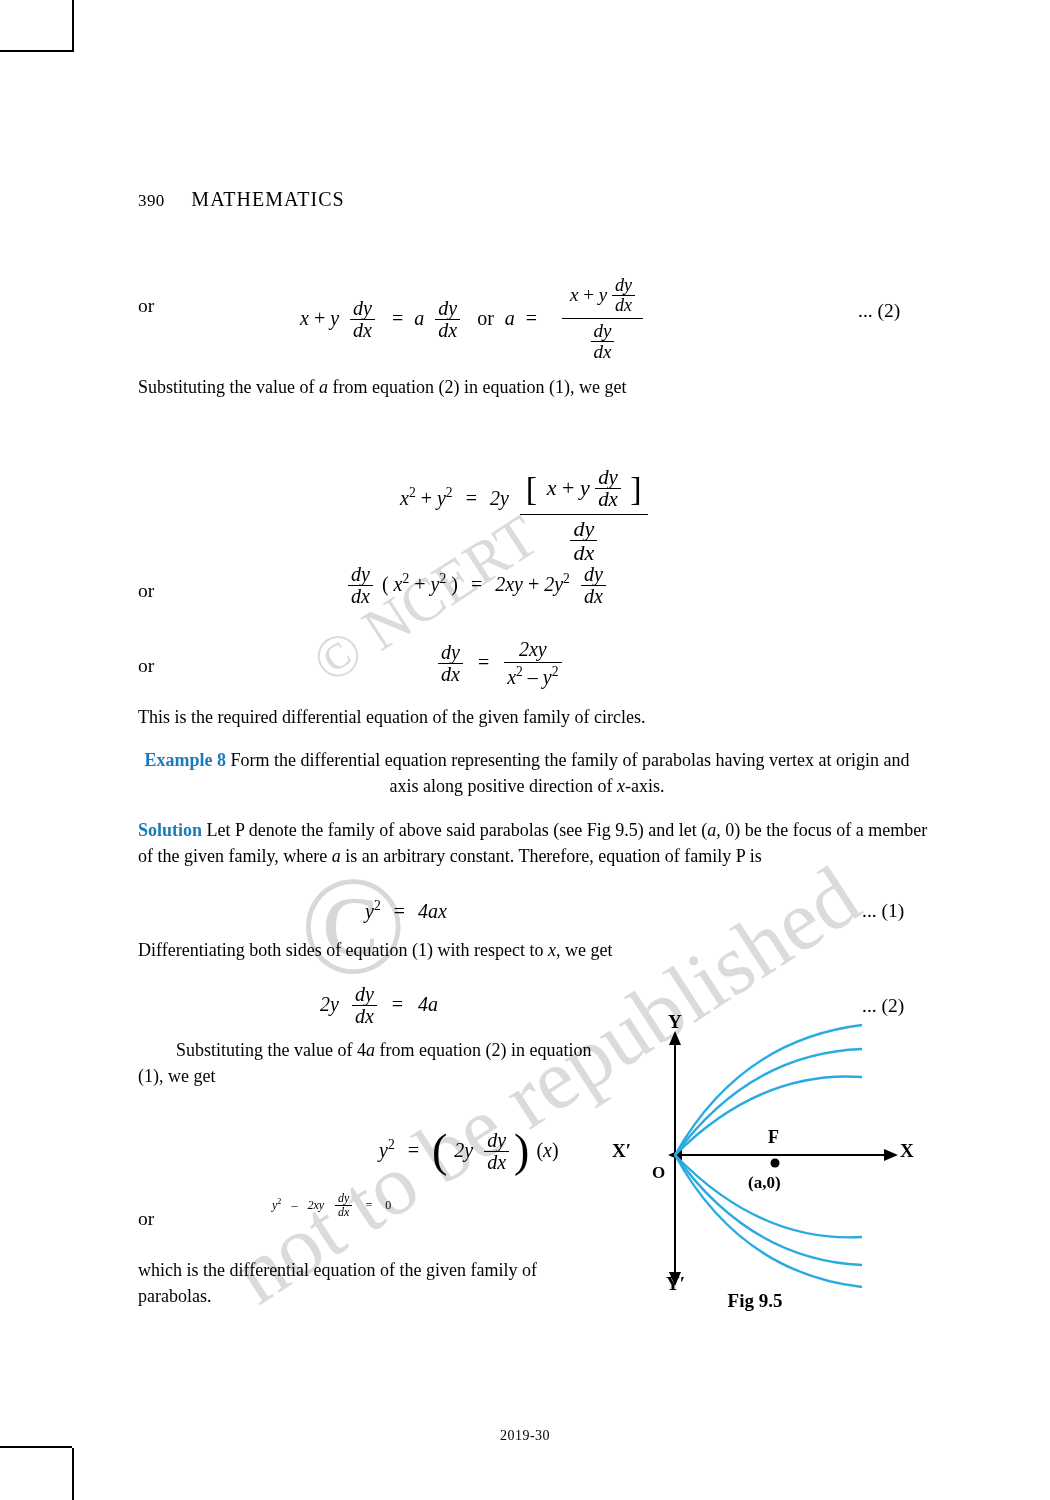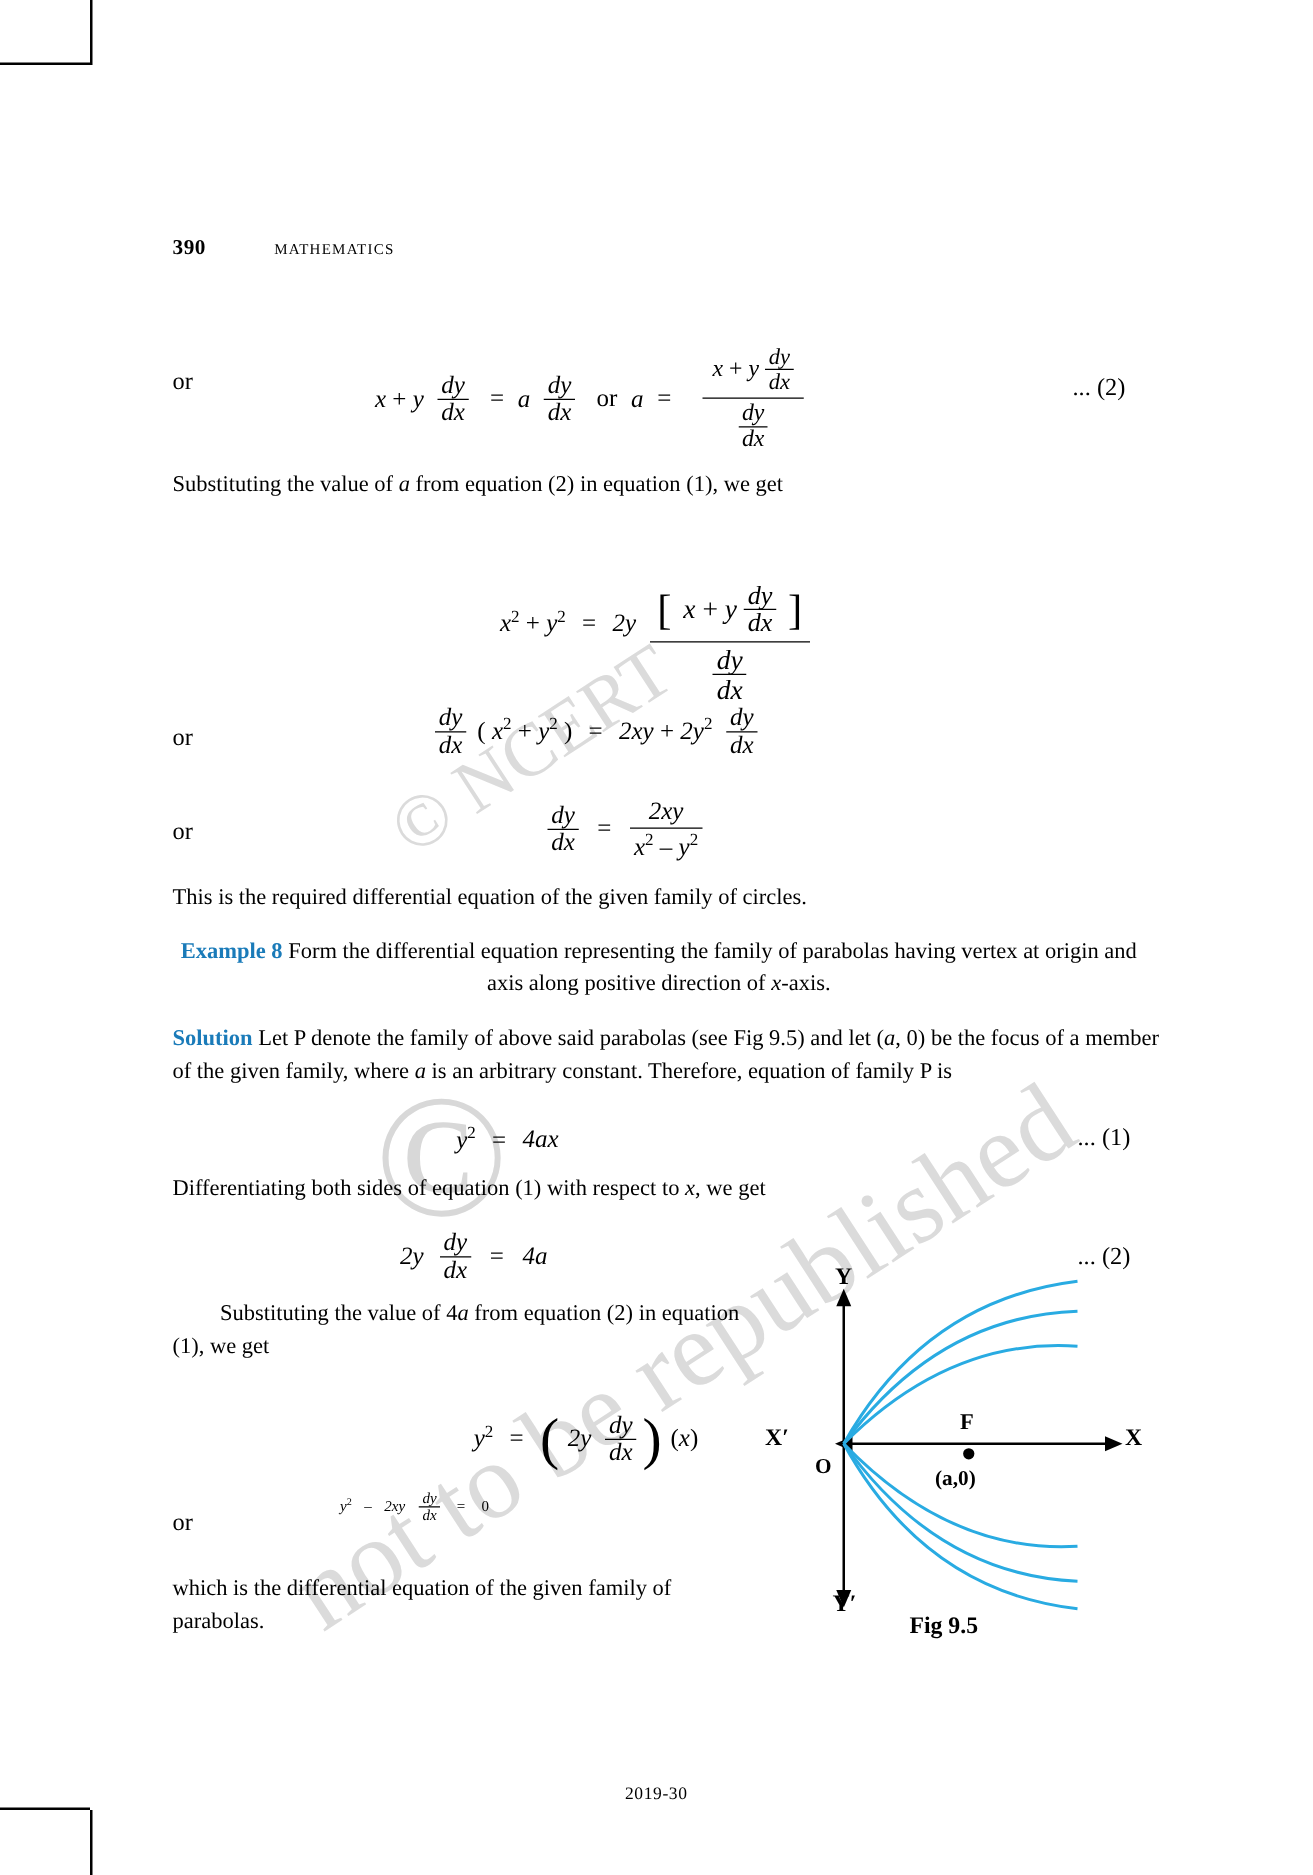--- a/index.html
+++ b/index.html
@@ -68,22 +68,22 @@
   }
 
   
   .pg-header {
     position: absolute;
     left: 138px;
     top: 188px;
     font-size: 17px;
     letter-spacing: 0.4px;
   }
-  .pg-header .num { margin-right: 22px; font-weight: bold; }
-  .pg-header .subj { font-size: 12px; letter-spacing: 1px; margin-left: 28px; }
+  .pg-header .num { margin-right: 22px; }
+  .pg-header .subj { font-size: 20px; letter-spacing: 1px; }
 
   
   .pg-footer {
     position: absolute;
     left: 0;
     top: 1428px;
     width: 1050px;
     text-align: center;
     font-size: 14px;
     letter-spacing: 0.5px;

